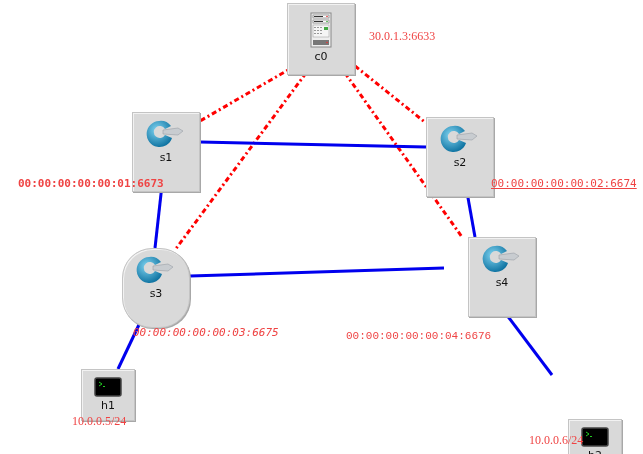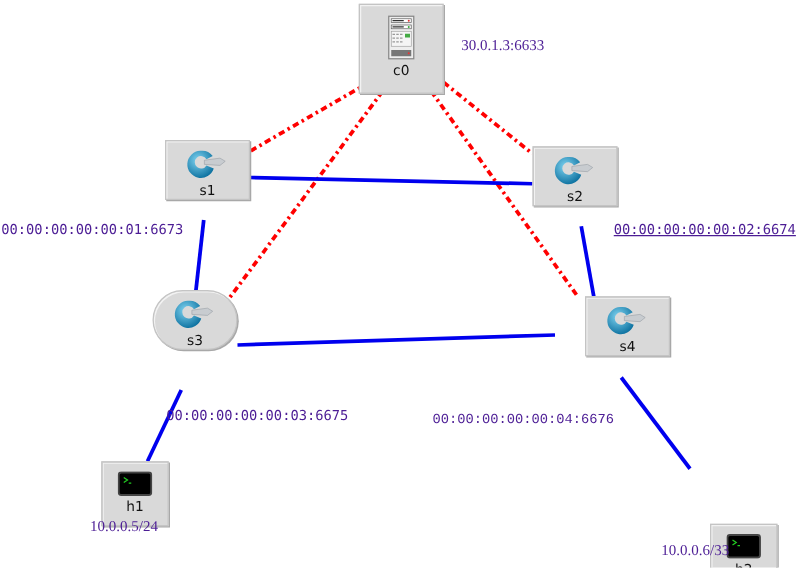--- a/index.html
+++ b/index.html
@@ -4,27 +4,27 @@
 <style>
   html, body { margin: 0; padding: 0; background: #ffffff; }
   body { width: 643px; height: 454px; position: relative; overflow: hidden;
          font-family: "DejaVu Sans", sans-serif; }
   #links { position: absolute; left: 0; top: 0; width: 643px; height: 454px; }
   .node { position: absolute; background: #d9d9d9; border: 1px solid #c4c4c4;
           box-shadow: 1px 1px 0 #a8a8a8, inset 1px 1px 0 #f2f2f2;
           box-sizing: border-box; display: flex; flex-direction: column;
           align-items: center; cursor: pointer; }
   .node .lbl { font-size: 11px; color: #111; margin-top: 2px; font-family: "DejaVu Sans", sans-serif; }
-  .switch { width: 68px; height: 48px; }
+  .switch { width: 68px; height: 80px; }
   .switch .ico { margin-top: 6px; width: 42px; height: 30px; }
   .ctrl { width: 68px; height: 72px; }
   .ctrl .ico { margin-top: 8px; width: 22px; height: 36px; }
   .host { width: 54px; height: 52px; }
   .host .ico { margin-top: 7px; width: 28px; height: 20px; }
-  .addr { position: absolute; color: #4c1d95; font-size: 11px; white-space: nowrap;
+  .addr { position: absolute; color: #ef4444; font-size: 11px; white-space: nowrap;
           font-family: "DejaVu Sans Mono", monospace; }
   .addr.serif { font-family: "Liberation Serif", serif; font-size: 12px; }
 </style>
 </head>
 <body>
 
 <svg id="links">
   <g id="links-g">
       <line x1="295" y1="66" x2="200" y2="121" stroke="#ff0000" stroke-width="3" stroke-dasharray="5 3 2 3"></line>
       <line x1="355" y1="66" x2="426" y2="123" stroke="#ff0000" stroke-width="3" stroke-dasharray="5 3 2 3"></line>
@@ -82,21 +82,21 @@
 </div>
 
 <div class="node switch" id="node-s2" style="left:426px;top:117px;">
   <svg class="ico" viewBox="0 0 42 30">
     <path d="M14 2 A13 13 0 1 0 27 19 L20 16 A6 6 0 1 1 20 10 L26 7 A13 13 0 0 0 14 2 Z" fill="url(#g1)"></path>
     <path d="M18 11 L33 9 L38 12 L33 16 L18 15 Z" fill="#c8ccd0" stroke="#9aa0a6" stroke-width="0.6"></path>
   </svg>
   <span class="lbl">s2</span>
 </div>
 
-<div class="node switch" id="node-s3" style="left:122px;top:232px;border-radius:30px;">
+<div class="node switch" id="node-s3" style="left:122px;top:248px;border-radius:30px;">
   <svg class="ico" viewBox="0 0 42 30">
     <path d="M14 2 A13 13 0 1 0 27 19 L20 16 A6 6 0 1 1 20 10 L26 7 A13 13 0 0 0 14 2 Z" fill="url(#g1)"></path>
     <path d="M18 11 L33 9 L38 12 L33 16 L18 15 Z" fill="#c8ccd0" stroke="#9aa0a6" stroke-width="0.6"></path>
   </svg>
   <span class="lbl">s3</span>
 </div>
 
 <div class="node switch" id="node-s4" style="left:444px;top:237px;margin-left:24px;">
   <svg class="ico" viewBox="0 0 42 30">
     <path d="M14 2 A13 13 0 1 0 27 19 L20 16 A6 6 0 1 1 20 10 L26 7 A13 13 0 0 0 14 2 Z" fill="url(#g1)"></path>
@@ -117,18 +117,18 @@
 <div class="node host" id="node-h2" style="left:568px;top:375px;margin-top:44px;">
   <svg class="ico" viewBox="0 0 28 20">
     <rect x="1" y="1" width="26" height="18" rx="2" fill="#000" stroke="#444" stroke-width="1.5"></rect>
     <path d="M5 5 L8 7 L5 9" stroke="#2c2" stroke-width="1" fill="none"></path>
     <rect x="9" y="9" width="2" height="1" fill="#2c2"></rect>
   </svg>
   <span class="lbl">h2</span>
 </div>
 
 <span class="addr serif" style="left:369px;top:29px;">30.0.1.3:6633</span>
-<span class="addr" style="left:1px;top:177px;">00:00:00:00:00:01:6673</span>
+<span class="addr" style="left:18px;top:177px;font-weight:bold;">00:00:00:00:00:01:6673</span>
 <span class="addr" style="left:491px;top:177px;text-decoration:underline;">00:00:00:00:00:02:6674</span>
-<span class="addr" style="left:133px;top:326px;">00:00:00:00:00:03:6675</span>
+<span class="addr" style="left:133px;top:326px;font-style:italic;">00:00:00:00:00:03:6675</span>
 <span class="addr" style="left:346px;top:330px;font-family:Liberation Mono, monospace;">00:00:00:00:00:04:6676</span>
 <span class="addr serif" style="left:72px;top:414px;">10.0.0.5/24</span>
-<span class="addr serif" style="left:529px;top:433px;">10.0.0.6/33</span>
+<span class="addr serif" style="left:529px;top:433px;">10.0.0.6/24</span>
 
 </body></html>

